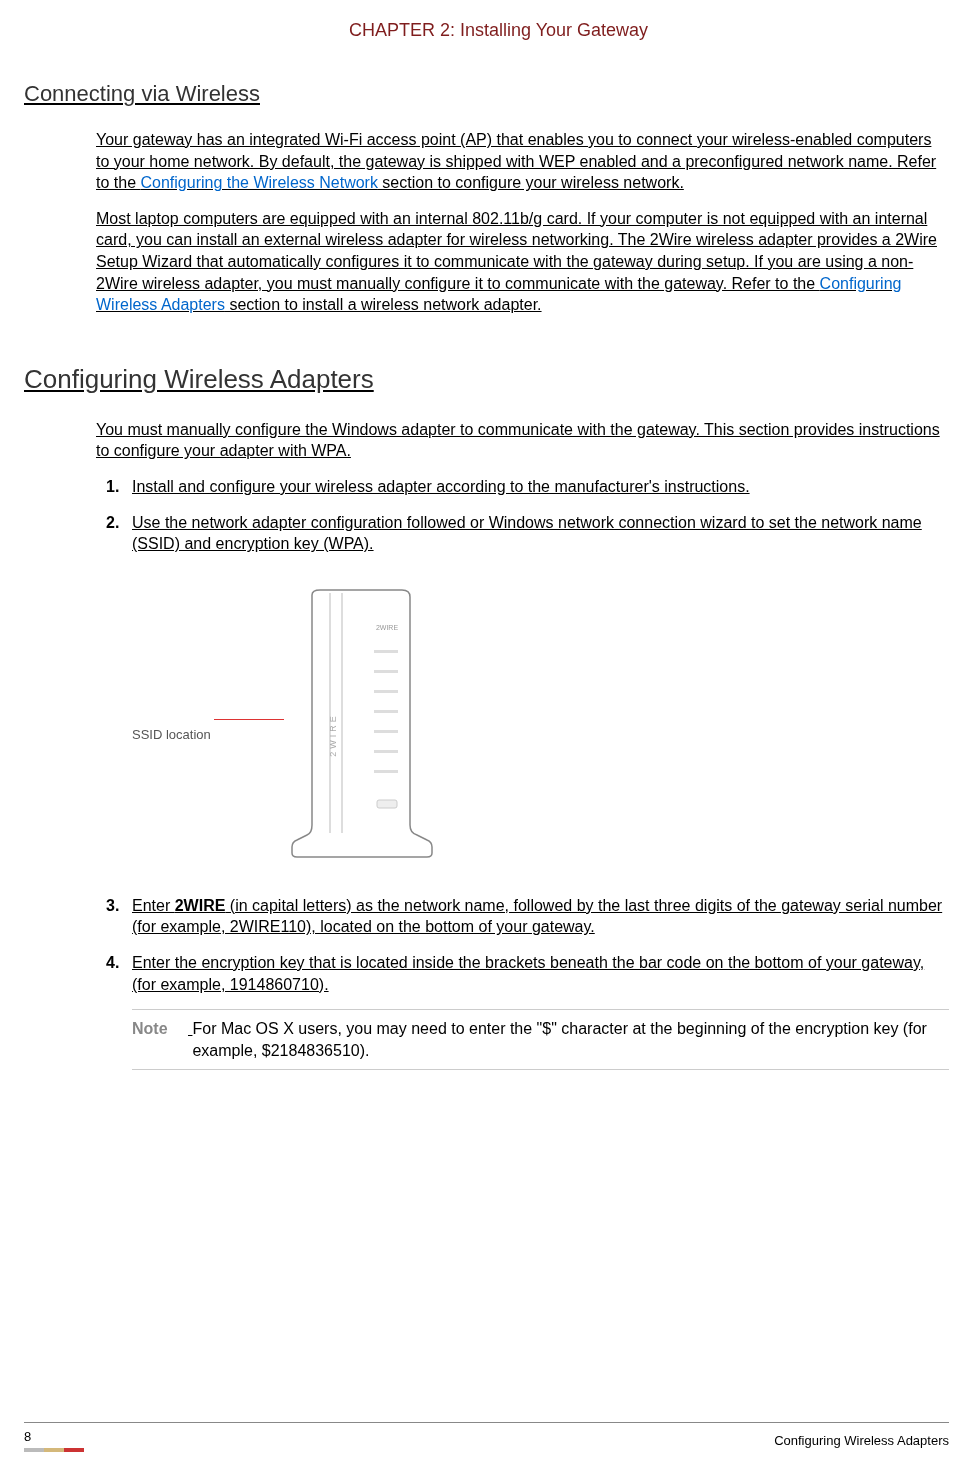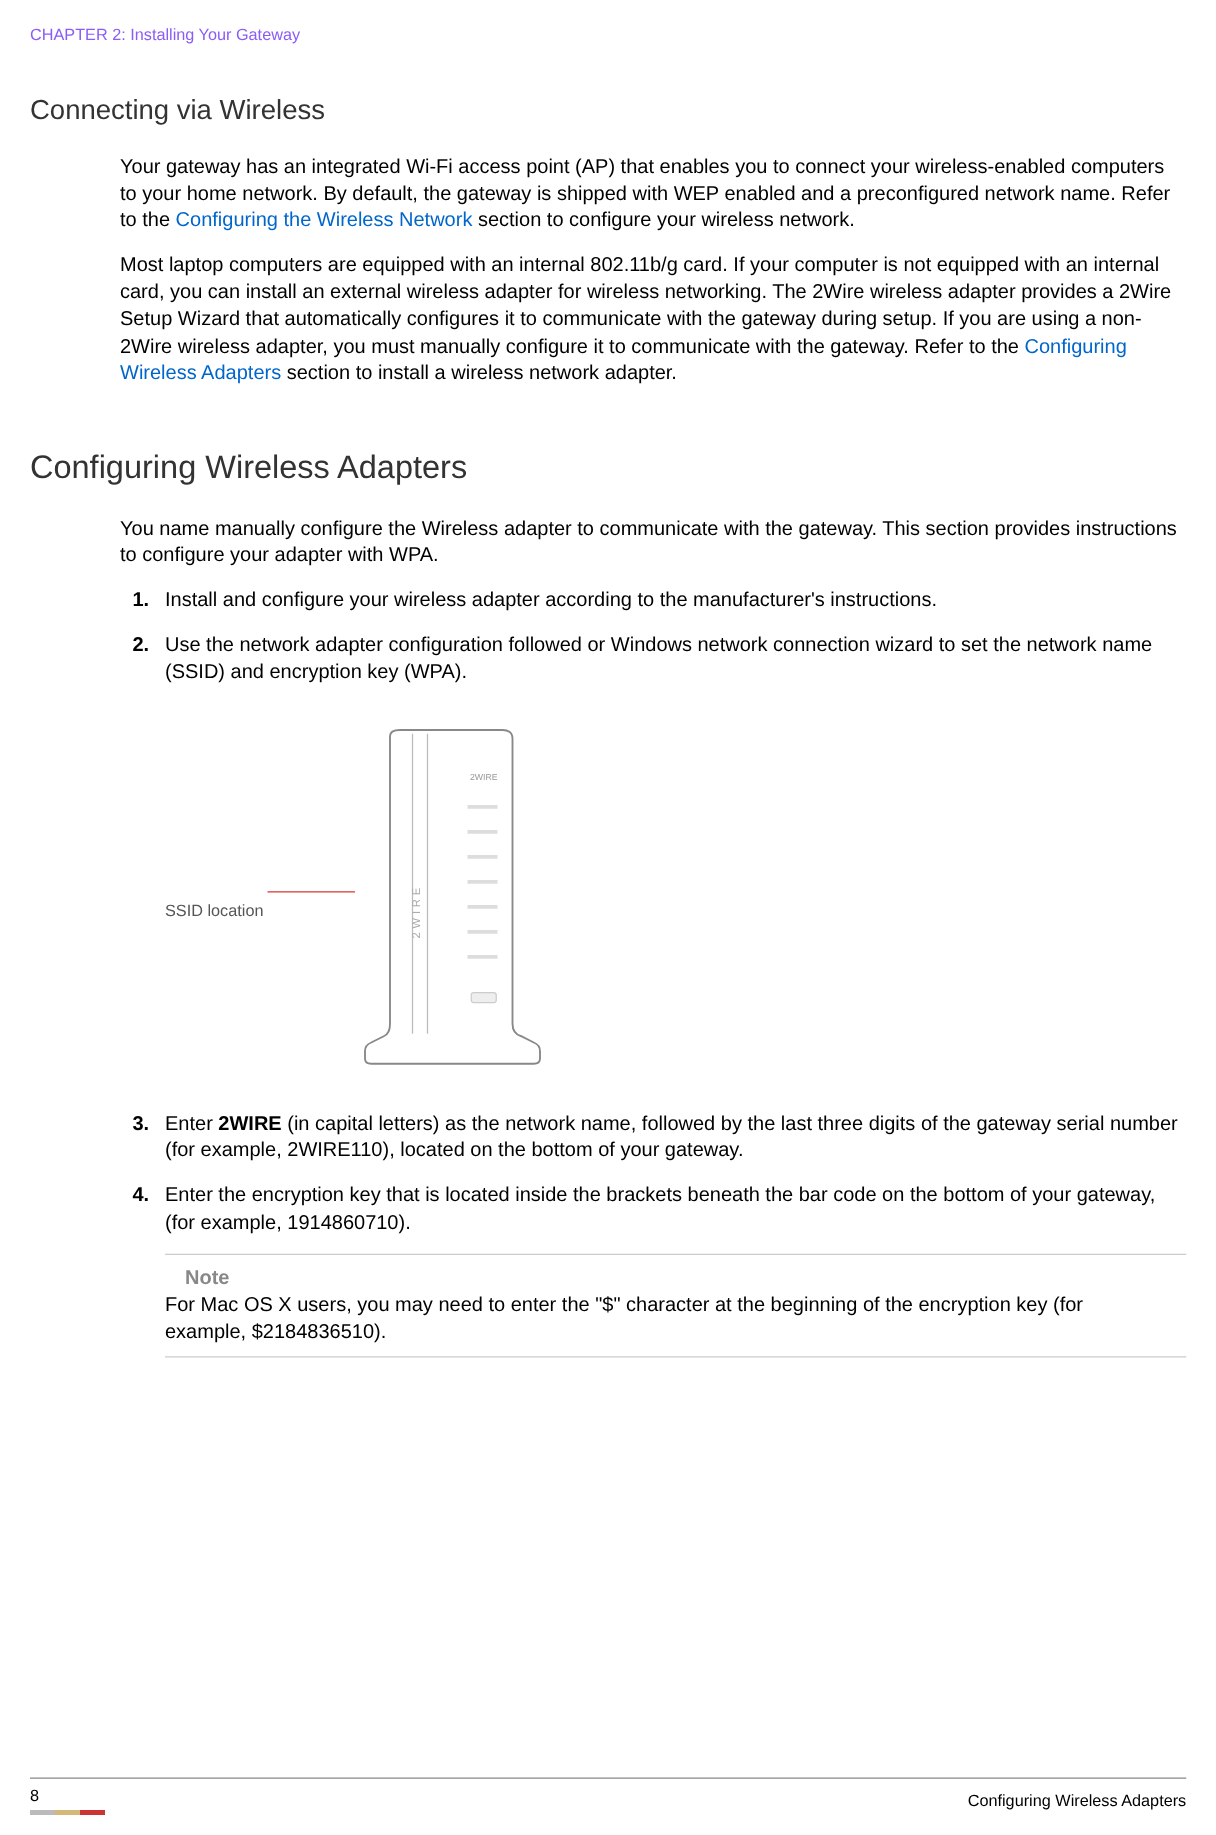--- a/index.html
+++ b/index.html
@@ -10,26 +10,28 @@
     body {
       font-family: Arial, Helvetica, sans-serif;
       width: 973px;
       height: 1468px;
       background: white;
       color: #000;
       position: relative;
       padding: 0;
     }
     .header {
-      font-size: 13px;
+      font-size: 18px;
       padding: 20px 0 0 24px;
-      color: #8b5cf6;
+      color: #7f1d1d;
+      text-align: center;
     }
     .content {
       padding: 40px 24px 4px 24px;
+      text-decoration: underline;
     }
     .section-title {
       font-size: 22px;
       font-weight: normal;
       color: #333;
       margin-bottom: 22px;
       margin-top: 0;
     }
     .section-title-2 {
       font-size: 26px;
@@ -75,21 +77,20 @@
       padding: 8px 0;
       font-size: 16px;
       line-height: 1.35;
     }
     .note-label {
       font-weight: bold;
       color: #888;
       display: inline-block;
       width: 56px;
       vertical-align: top;
-      margin-left: 16px;
     }
     .note-text {
       display: inline-block;
       width: calc(100% - 64px);
       vertical-align: top;
     }
     .footer {
       position: absolute;
       bottom: 16px;
       left: 0;
@@ -160,21 +161,21 @@
   <p class="body-text">
     <span>Your gateway has an integrated Wi-Fi access point (AP) that enables you to connect your wireless-enabled computers to your home network. By default, the gateway is shipped with WEP enabled and a preconfigured network name. Refer to the </span><span class="link">Configuring the Wireless Network</span><span> section to configure your wireless network.</span>
   </p>
 
   <p class="body-text">
     <span>Most laptop computers are equipped with an internal 802.11b/g card. If your computer is not equipped with an internal card, you can install an external wireless adapter for wireless networking. The 2Wire wireless adapter provides a 2Wire Setup Wizard that automatically configures it to communicate with the gateway during setup. If you are using a non-2Wire wireless adapter, you must manually configure it to communicate with the gateway. Refer to the </span><span class="link">Configuring Wireless Adapters</span><span> section to install a wireless network adapter.</span>
   </p>
 
   <h2 class="section-title-2">Configuring Wireless Adapters</h2>
 
-  <p class="body-text">You name manually configure the Wireless adapter to communicate with the gateway. This section provides instructions to configure your adapter with WPA.</p>
+  <p class="body-text">You must manually configure the Windows adapter to communicate with the gateway. This section provides instructions to configure your adapter with WPA.</p>
 
   <ol class="ol">
     <li class="ol-item">
       <span class="num">1.</span>
       <span>Install and configure your wireless adapter according to the manufacturer's instructions.</span>
     </li>
     <li class="ol-item">
       <span class="num">2.</span>
       <span>Use the network adapter configuration followed or Windows network connection wizard to set the network name (SSID) and encryption key (WPA).</span>
     </li>

